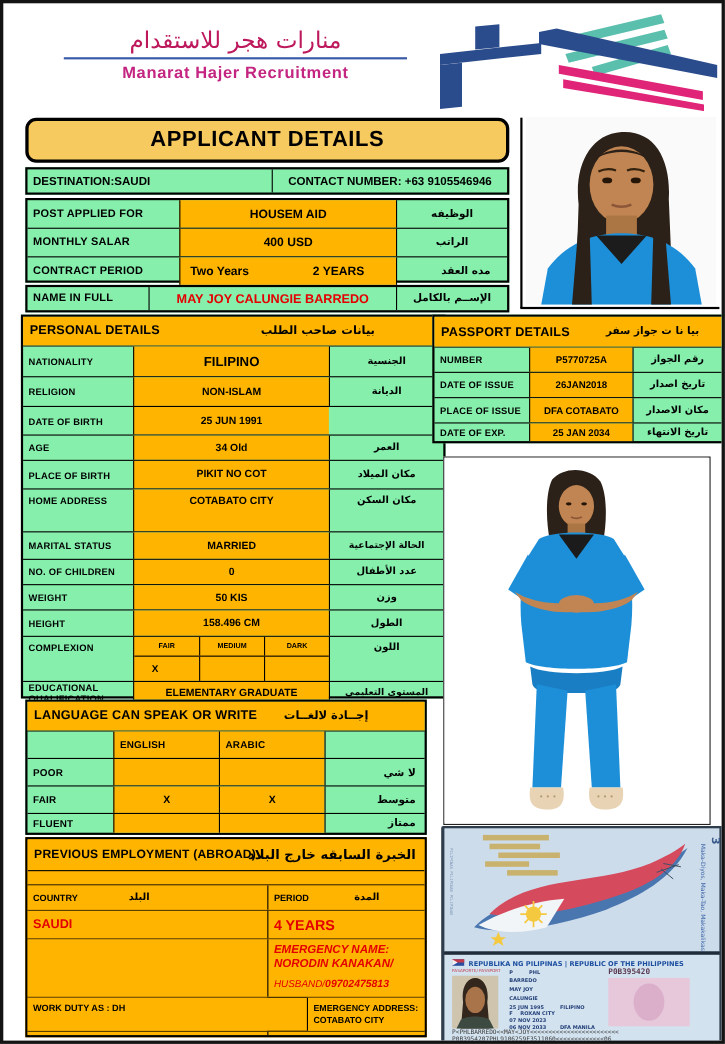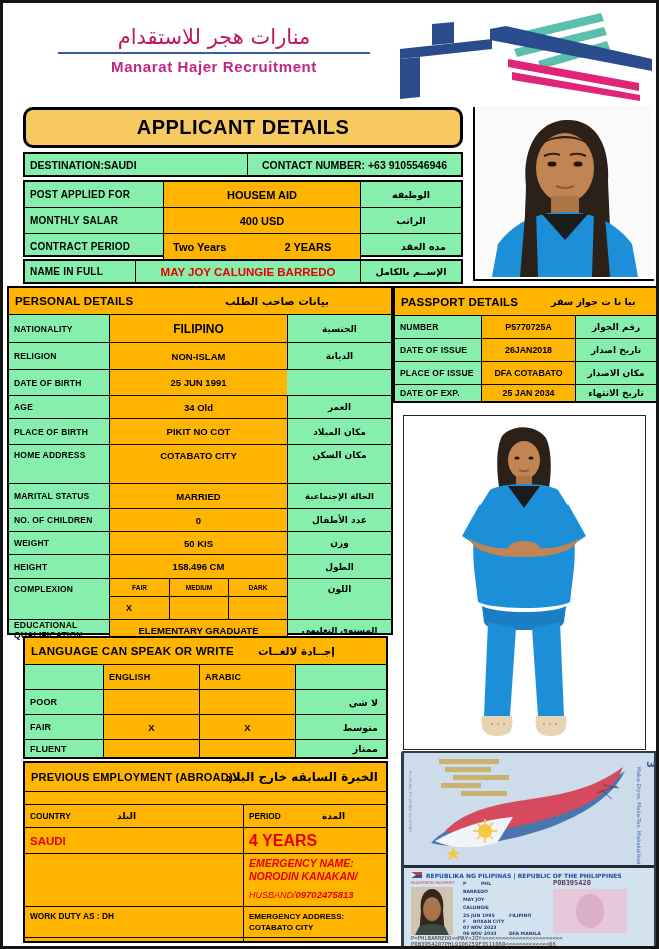--- a/index.html
+++ b/index.html
@@ -34,21 +34,21 @@
   .dest-row{left:20px;top:149px;width:440px;height:25px;}
   .dest-row .cell{font-size:10.5px;font-weight:600;}
   .job-tbl{left:20px;top:177px;width:440px;height:77px;}
   .job-tbl .trow{height:25px;}
   .job-tbl .lbl{font-size:10px;}
   .name-row{left:20px;top:256px;width:440px;height:25px;}
   .vline-photo{left:470px;top:104px;height:173px;border-left:2px solid #000;width:0;}
   .photo-frame{left:475px;top:103px;width:173px;height:171px;}
   .photo-underline{left:470px;top:276px;width:181px;border-top:2px solid #000;height:0;}
   
-  .personal{left:4px;top:283px;width:386px;height:349px;}
+  .personal{left:16px;top:283px;width:386px;height:349px;}
   .personal .c-lbl{width:100px;flex:none;}
   .personal .c-val{width:178px;flex:none;}
   .personal .c-ar{flex:1;}
   .sub-grid{display:flex;flex-direction:column;width:100%;height:100%;}
   .sub-row{display:flex;flex:none;}
   .sub-cell{border-left:1.5px solid #000;display:flex;align-items:center;justify-content:center;
             font-size:6.5px;font-weight:bold;box-sizing:border-box;}
   .sub-cell:first-child{border-left:0;}
   
   .passport{left:390px;top:283px;width:265px;height:117px;}
@@ -346,33 +346,33 @@
         <span class="small-b">COUNTRY</span>
         <span class="arc" style="position:absolute;left:92px;font-size:9px;">البلد</span>
       </div>
       <div class="cell orange cr">
         <span class="small-b">PERIOD</span>
         <span class="arc" style="position:absolute;left:78px;font-size:9px;">المدة</span>
       </div>
     </div>
     <div class="trow" style="height:25px;">
       <div class="cell orange cl red" style="font-size:11.5px;font-weight:bold;">SAUDI</div>
-      <div class="cell orange cr red" style="font-size:16px;font-weight:bold;">4 YEARS</div>
+      <div class="cell orange cr red" style="font-size:13px;font-weight:bold;">4 YEARS</div>
     </div>
     <div class="trow" style="height:52px;">
       <div class="cell orange cl"></div>
       <div class="cell orange cr" style="flex-direction:column;align-items:flex-start;justify-content:center;line-height:1.25;font-style:italic;">
         <span class="red" style="font-size:10.5px;font-weight:bold;">EMERGENCY NAME:</span>
         <span class="red" style="font-size:10.5px;font-weight:bold;">NORODIN KANAKAN/</span>
         <span>
           <span class="red" style="font-size:9px;">HUSBAND/</span><span class="red" style="font-size:9.5px;font-weight:bold;">09702475813</span>
         </span>
       </div>
     </div>
-    <div class="trow" style="height:30px;">
+    <div class="trow" style="height:30px;gap:36px;">
       <div class="cell orange cl small-b" style="align-items:flex-start;padding-top:4px;">WORK DUTY AS  : DH</div>
       <div class="cell orange cr small-b" style="font-size:8px;align-items:flex-start;padding-top:4px;white-space:normal;line-height:1.4;">EMERGENCY ADDRESS: COTABATO CITY</div>
     </div>
     <div class="trow" style="height:30px;">
       <div class="cell orange cl">
         
         
       </div>
       <div class="cell orange cr"></div>
     </div>

